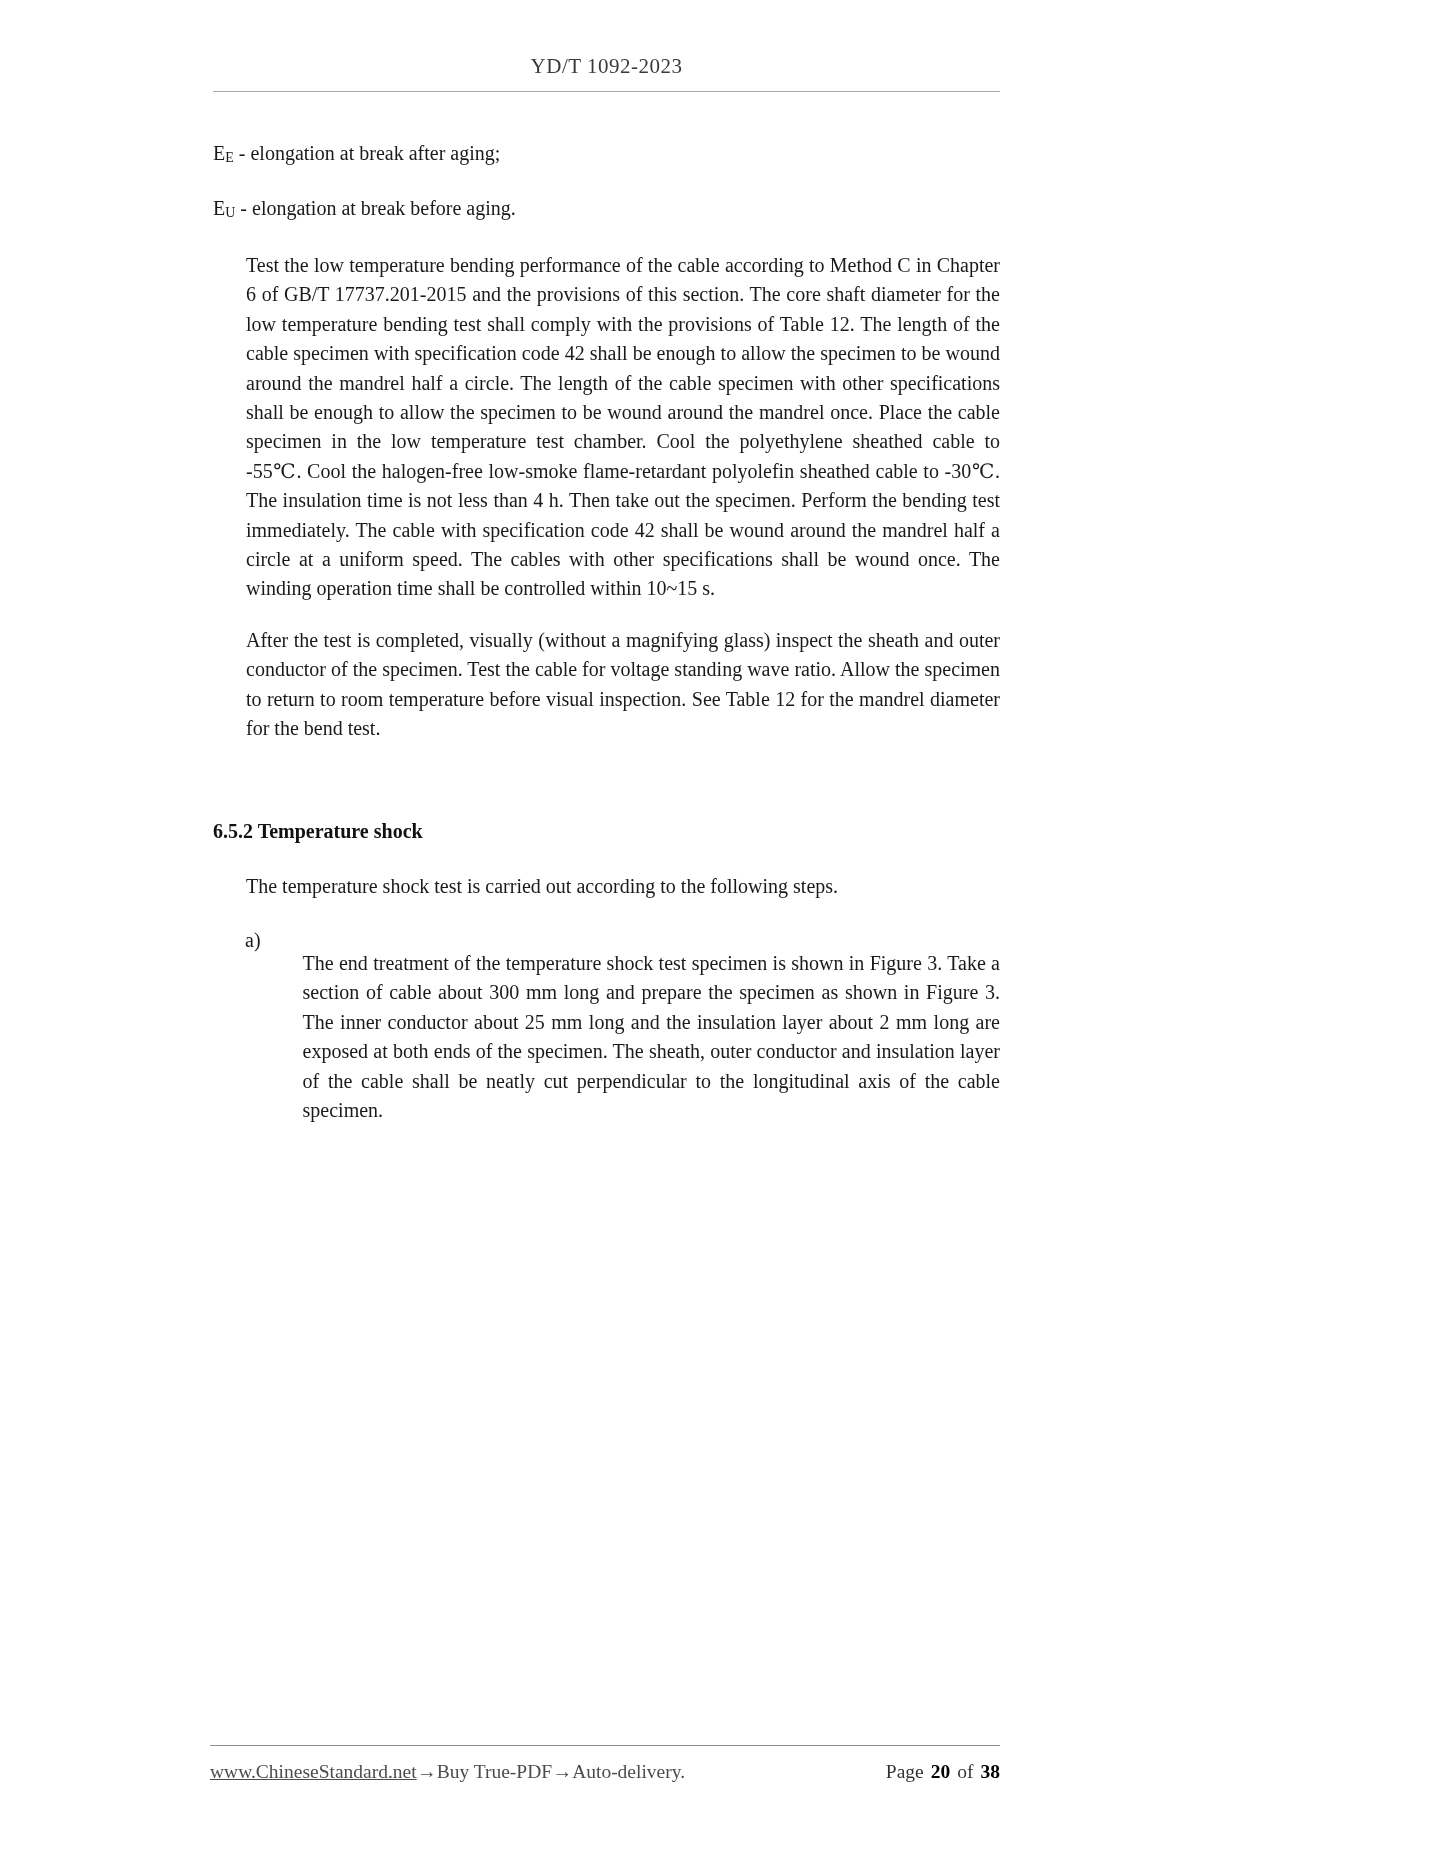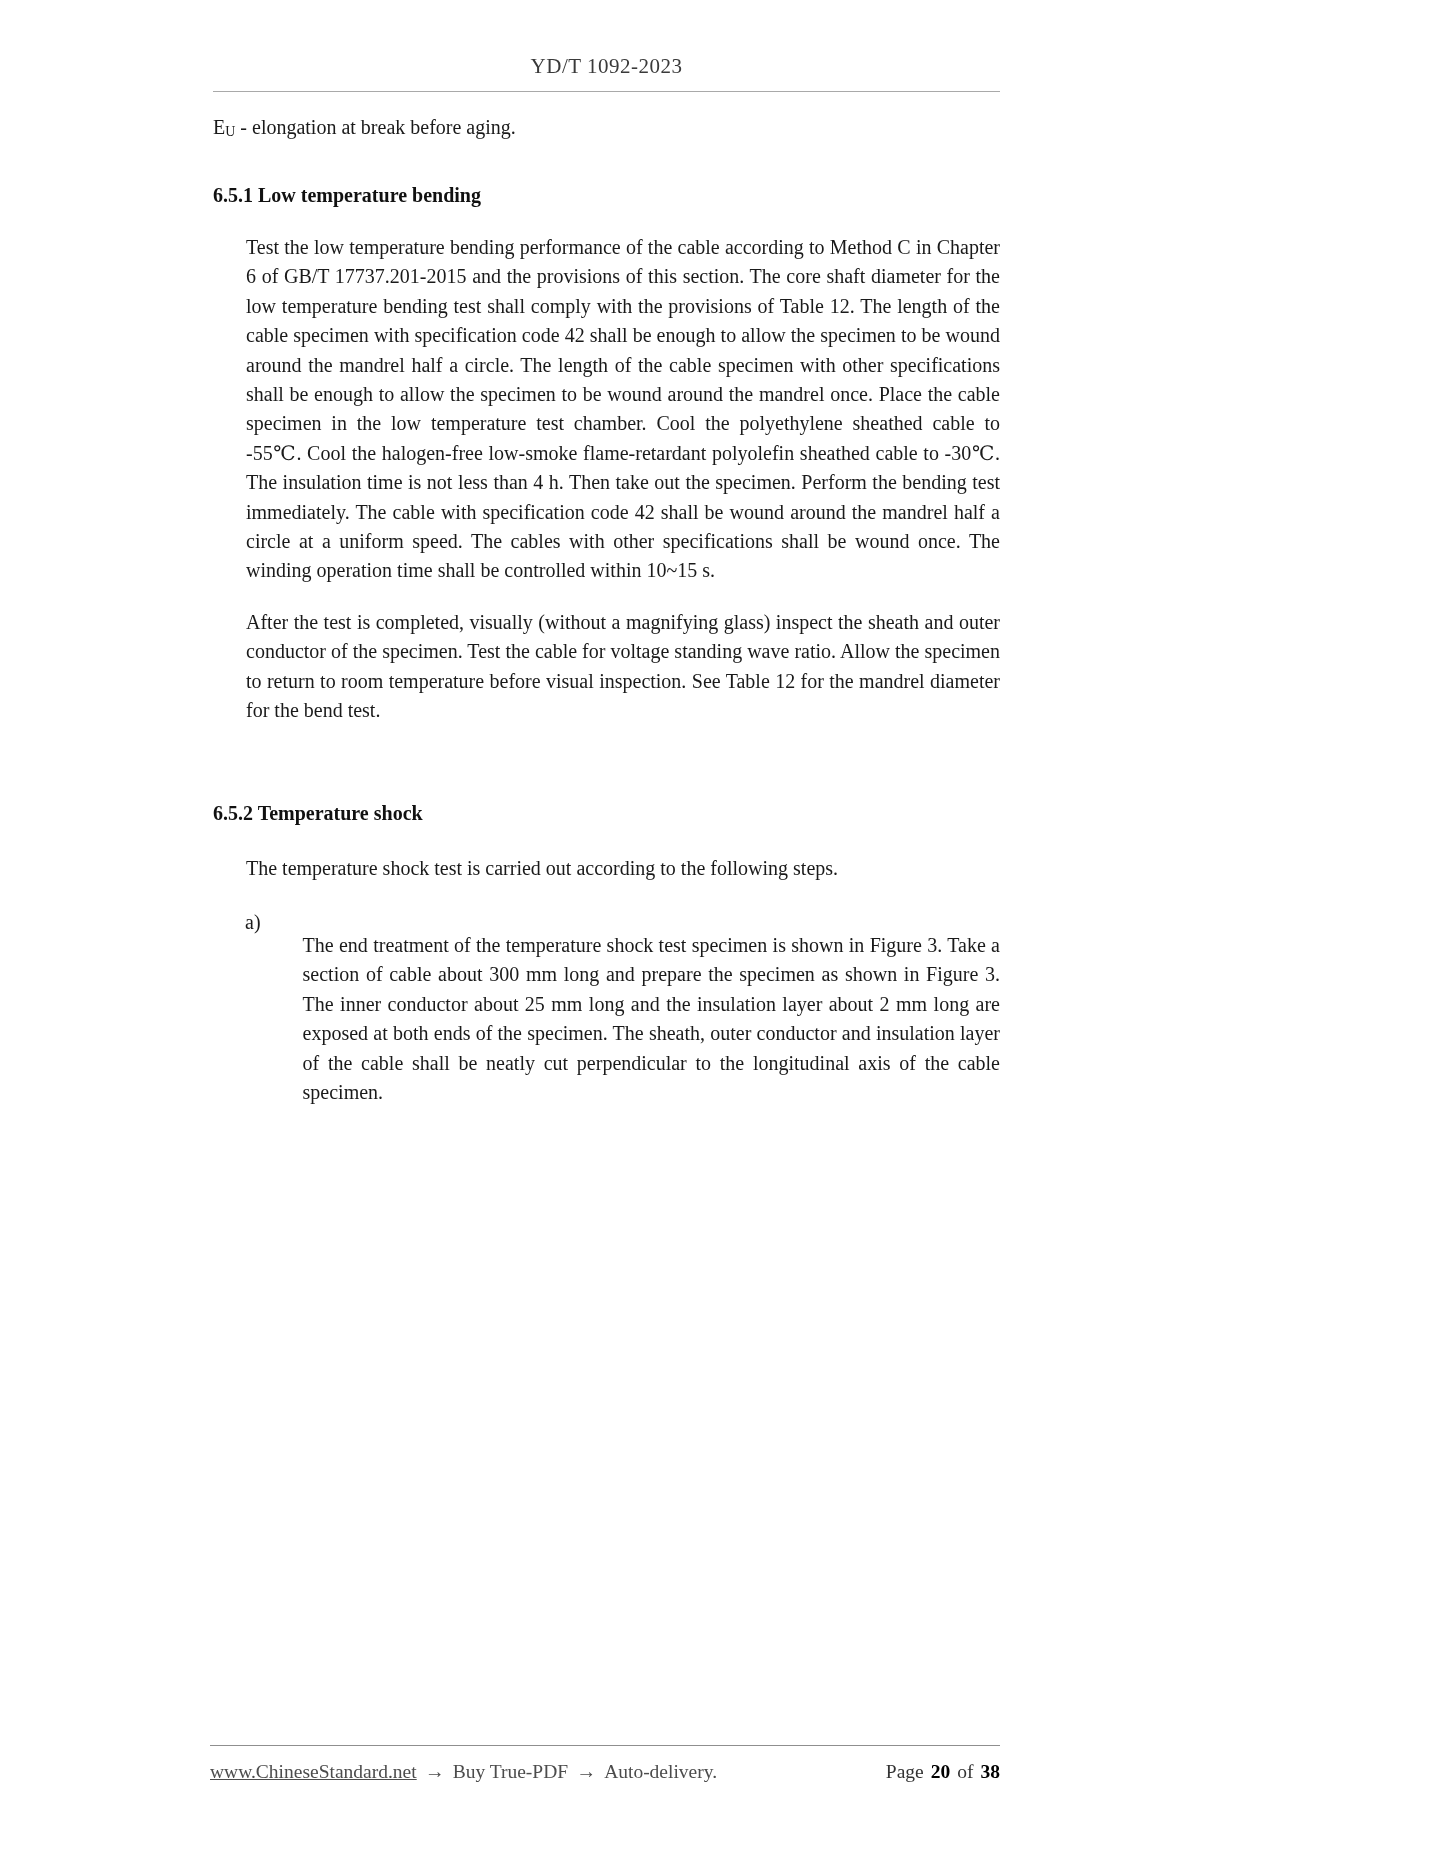--- a/index.html
+++ b/index.html
@@ -49,42 +49,42 @@
   .li-label { font-size: 20px; line-height: 29.4px; flex: 0 0 auto; margin-right: 9px; }
   .li-body { margin-top: 0; flex: 1 1 auto; }
 
   .footer { position: absolute; left: 210px; top: 1745px; width: 790px; }
   .footer-rule { border-top: 1px solid #8f8f8f; }
   .footer-line {
     margin-top: 14px;
     display: flex; justify-content: space-between; align-items: baseline;
     font-size: 19.5px; color: #4c4c4c;
   }
-  .footer-left { display: flex; align-items: baseline; gap: 8px; }
+  .footer-left { display: flex; align-items: baseline; gap: 0; }
   .footer-link { color: #4c4c4c; text-decoration: underline; }
   .arrow { font-size: 20px; color: #4c4c4c; }
   .footer-right { display: flex; align-items: baseline; gap: 7px; color: #333; text-align: right; }
   .footer-right b { color: #000; font-weight: 700; }
 </style>
 </head>
 <body>
 
 <div class="page">
   <div class="content">
 
     <div class="doc-header">
       <div class="doc-title">YD/T 1092-2023</div>
     </div>
     <div class="rule header-rule"></div>
 
+    <p class="def first"><span>E</span><span class="sub">E</span><span> - elongation at break after aging;</span></p>
 
     <p class="def"><span>E</span><span class="sub">U</span><span> - elongation at break before aging.</span></p>
 
 
-    <h3 class="h-minor">6.5.1 Low temperature bending</h3>
 
     <p class="body just">Test the low temperature bending performance of the cable according to Method C in Chapter 6 of GB/T 17737.201-2015 and the provisions of this section. The core shaft diameter for the low temperature bending test shall comply with the provisions of Table 12. The length of the cable specimen with specification code 42 shall be enough to allow the specimen to be wound around the mandrel half a circle. The length of the cable specimen with other specifications shall be enough to allow the specimen to be wound around the mandrel once. Place the cable specimen in the low temperature test chamber. Cool the polyethylene sheathed cable to -55℃. Cool the halogen-free low-smoke flame-retardant polyolefin sheathed cable to -30℃. The insulation time is not less than 4 h. Then take out the specimen. Perform the bending test immediately. The cable with specification code 42 shall be wound around the mandrel half a circle at a uniform speed. The cables with other specifications shall be wound once. The winding operation time shall be controlled within 10~15 s.</p>
 
     <p class="body just p2">After the test is completed, visually (without a magnifying glass) inspect the sheath and outer conductor of the specimen. Test the cable for voltage standing wave ratio. Allow the specimen to return to room temperature before visual inspection. See Table 12 for the mandrel diameter for the bend test.</p>
 
     <h3 class="h-minor gap-large">6.5.2 Temperature shock</h3>
 
     <p class="body intro">The temperature shock test is carried out according to the following steps.</p>
 
     <div class="list-item">

